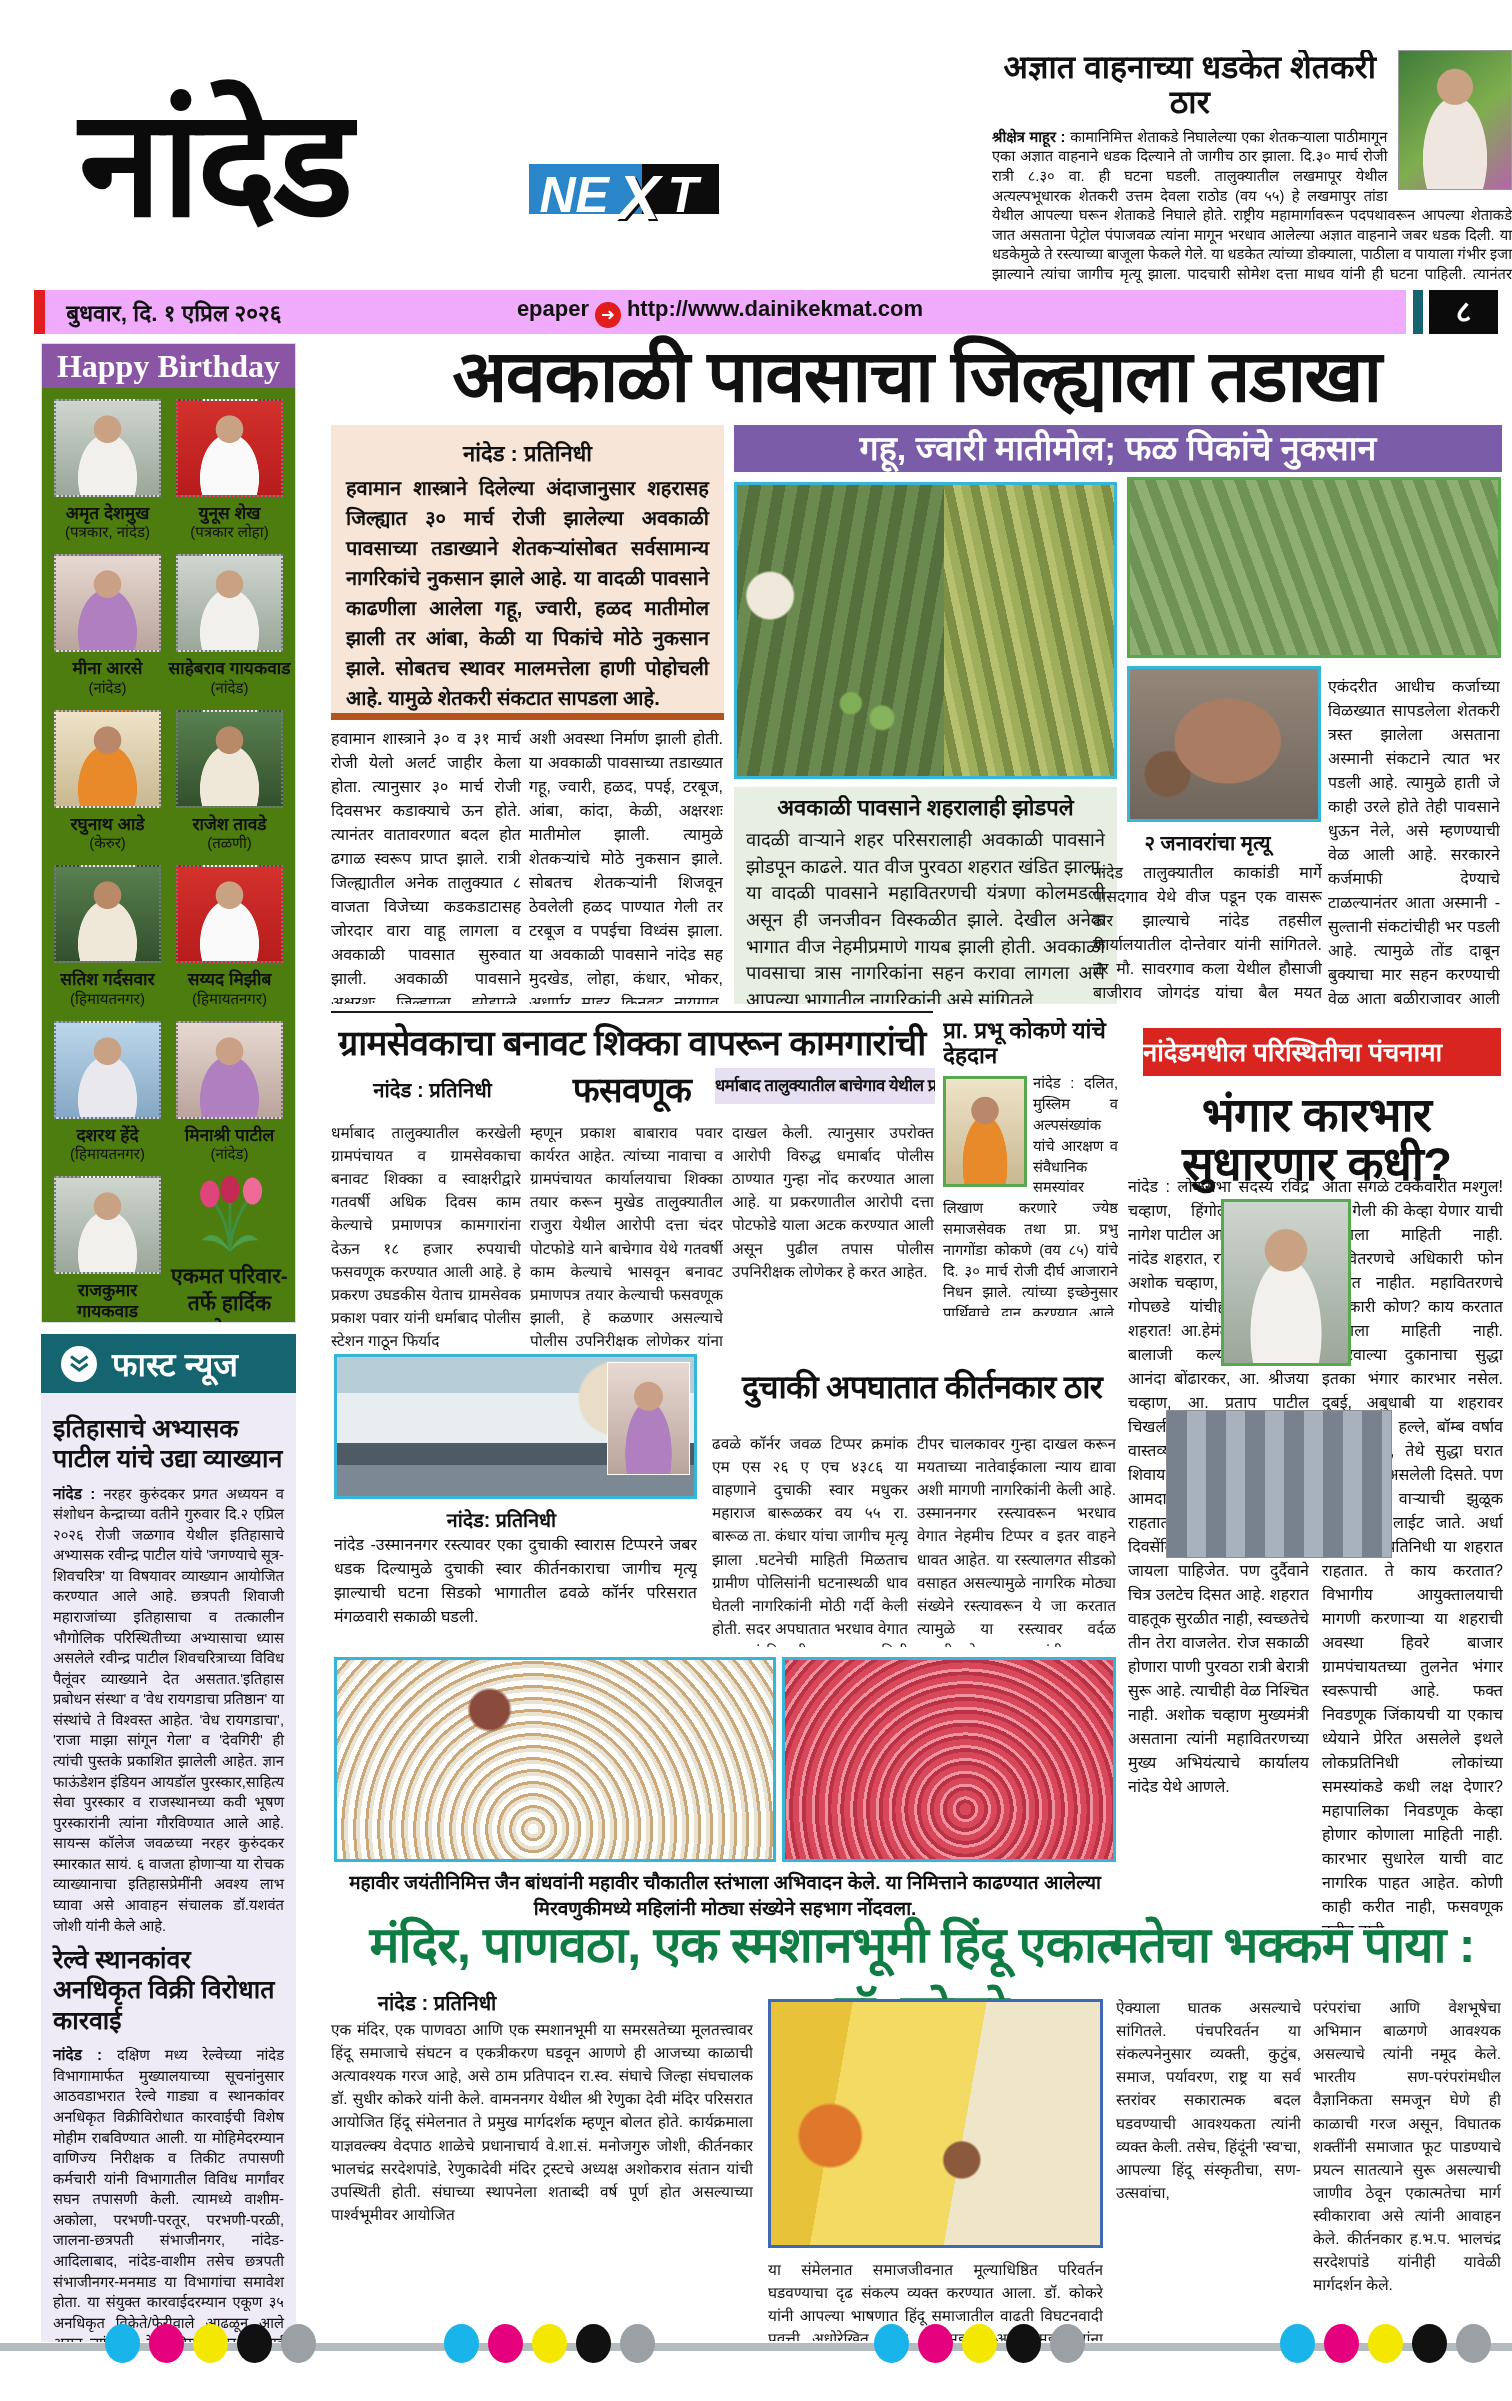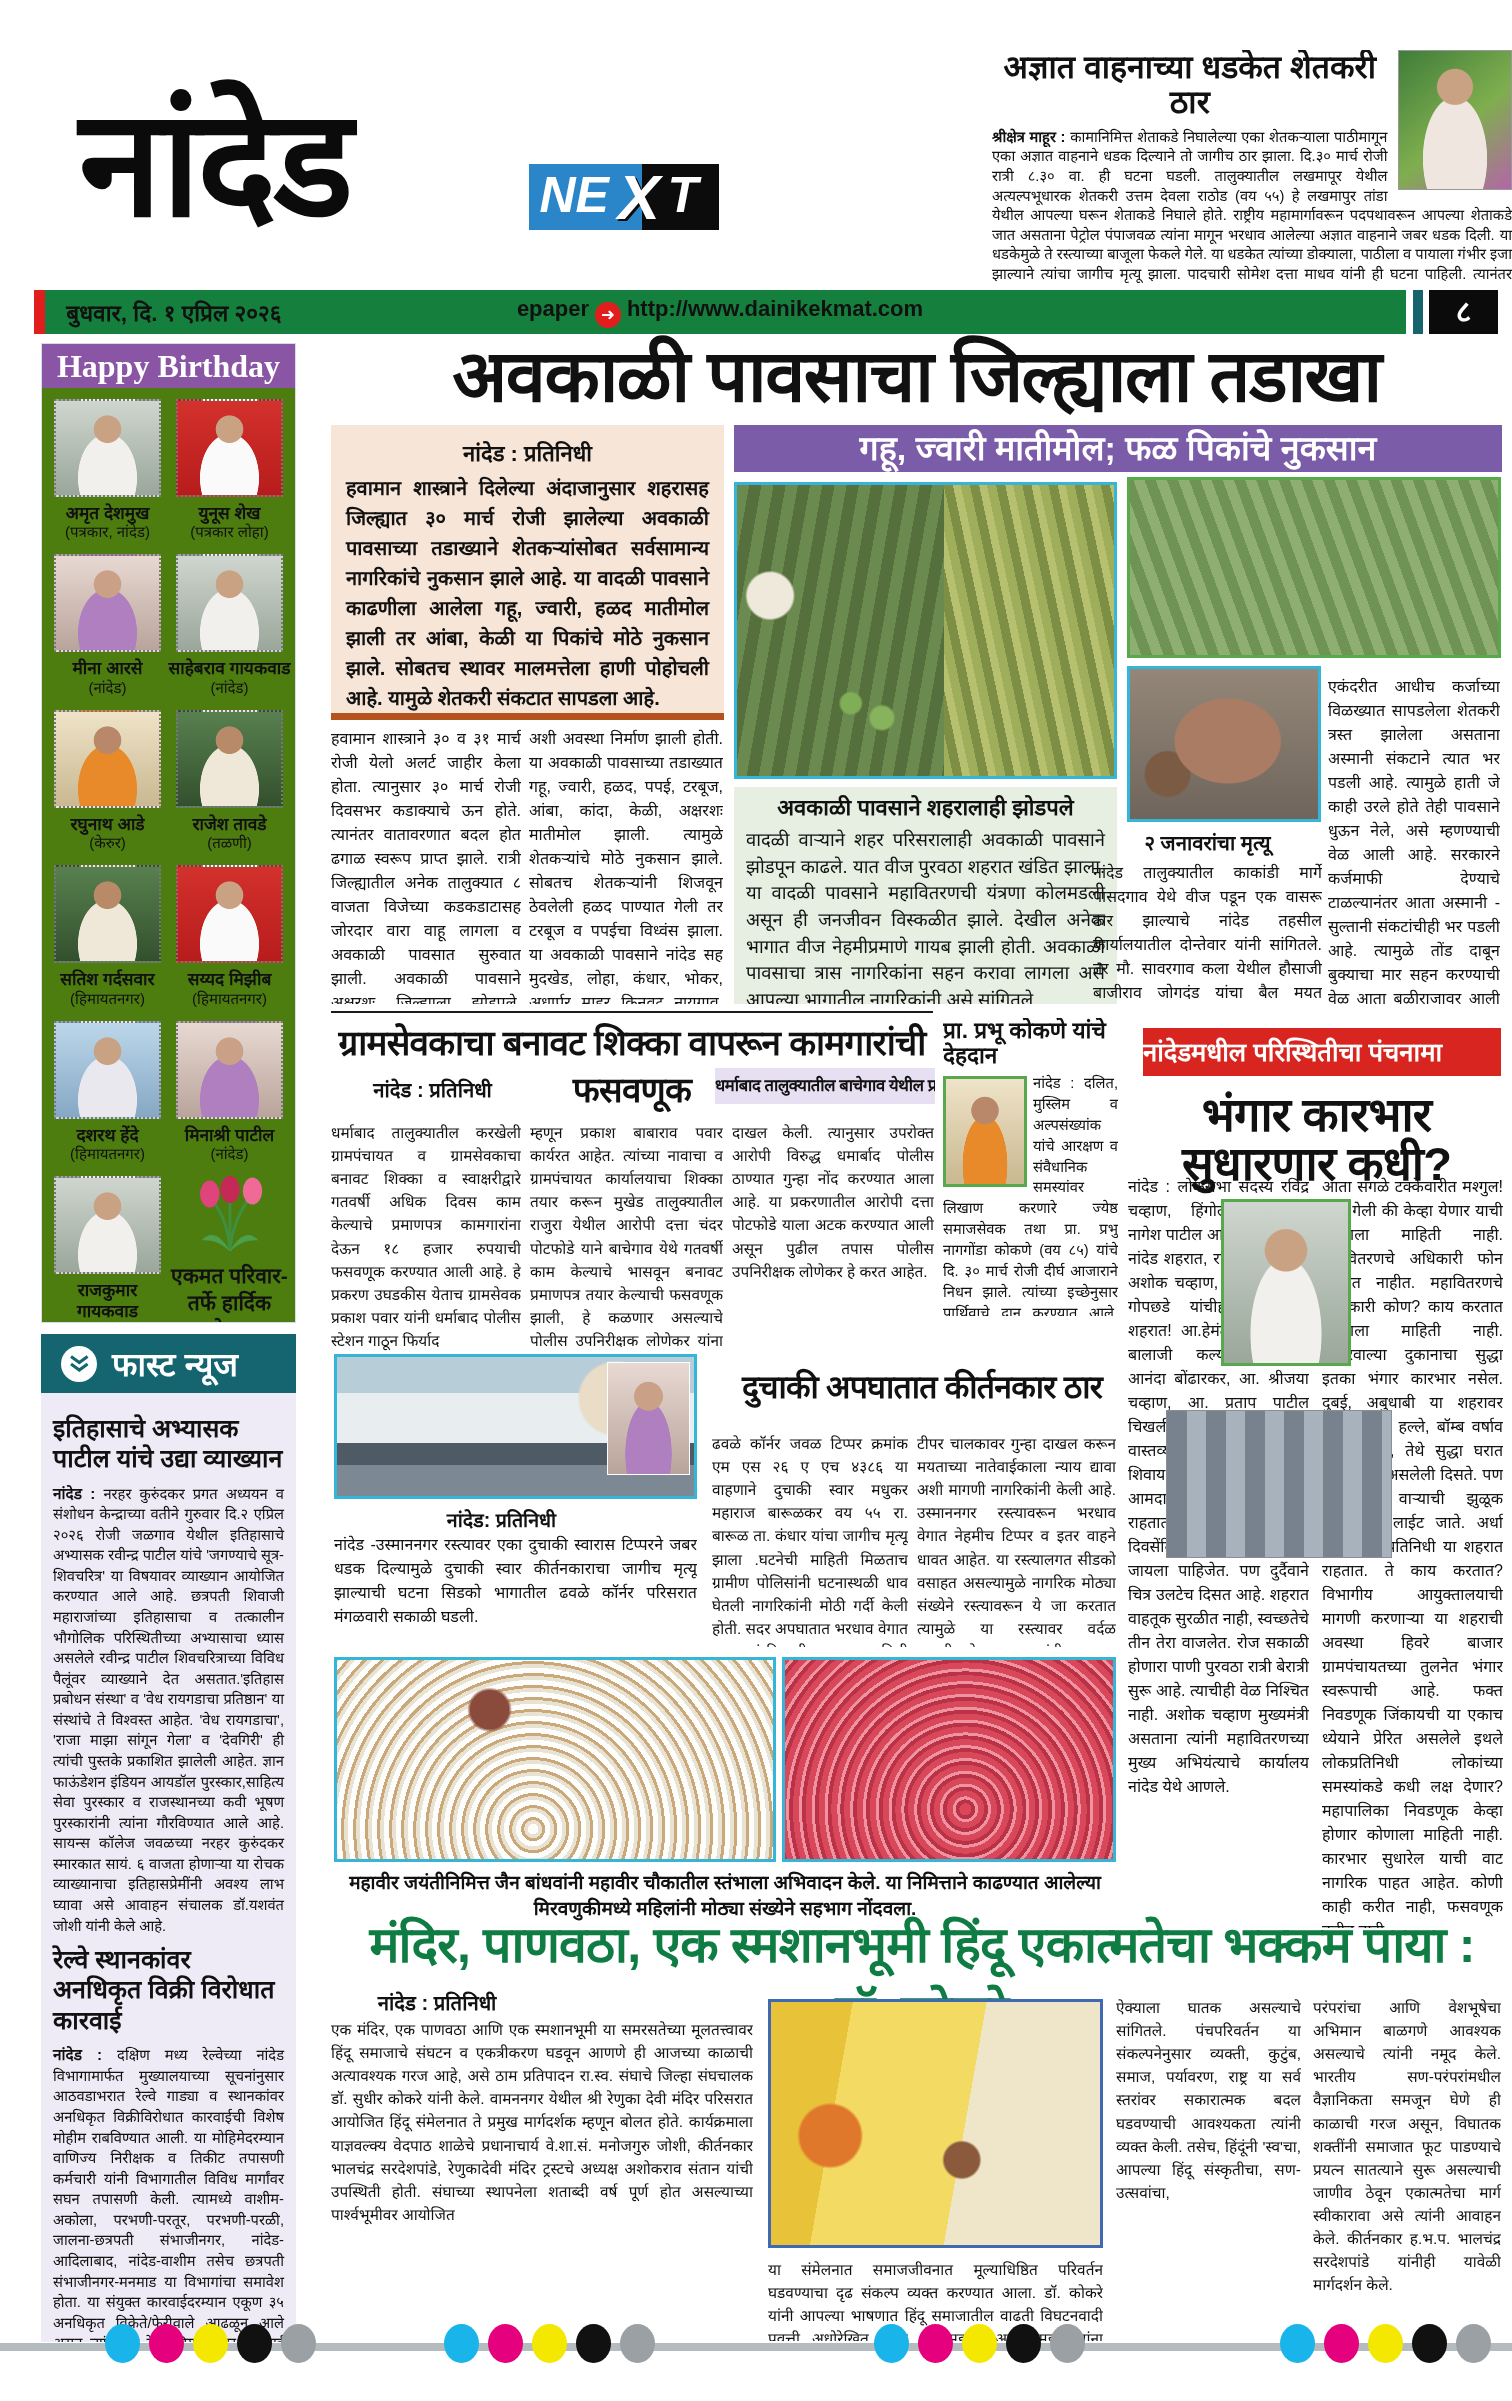--- a/index.html
+++ b/index.html
@@ -6,27 +6,27 @@
   html,body{background:#fff}
   body{font-family:"Liberation Sans","DejaVu Sans",sans-serif;color:#111}
   .page{position:relative;width:1512px;height:2401px;background:#fff;overflow:hidden}
   .abs{position:absolute}
   .ovh{overflow:hidden}
 
   
   .city-title{font-size:149px;font-weight:900;line-height:1;letter-spacing:-3px;color:#0b0b0b}
   .ekmat-tag{color:#e11d1d;font-weight:700;font-size:25px;text-align:center}
   .ekmat-brand{color:#e11d1d;font-weight:900;font-size:62px;line-height:1.05;text-align:center;letter-spacing:-1.5px}
-  .next-logo{display:flex;height:66px;width:190px;font-style:italic;font-weight:900}
+  .next-logo{display:flex;height:50px;width:190px;font-style:italic;font-weight:900}
   .next-blue{background:#2b86c9;color:#fff;width:113px;font-size:50px;line-height:63px;padding-left:10.5px}
   .next-black{background:#0c0c0c;color:#fff;width:77px;font-size:50px;line-height:63px;padding-left:25.6px;position:relative}
   .next-x{position:absolute;left:89px;top:-3px;color:#fff;font-size:63px;font-weight:900;font-style:italic;text-shadow:2.3px 2.3px 0 #0c0c0c}
 
   
-  .datebar{background:#15803d;display:flex;align-items:center}
+  .datebar{background:#f0abfc;display:flex;align-items:center}
   .red-dash{background:#e11d1d;width:11.3px;height:100%}
   .date-text{font-size:22.6px;font-weight:700;margin-left:21px}
   .epaper-mid{position:absolute;left:0;right:0;text-align:center;font-size:22px;font-weight:600}
   .ep-ico{display:inline-block;width:25.6px;height:25.6px;border-radius:50%;background:#e11d1d;color:#fff;font-size:16.6px;line-height:25.6px;text-align:center;vertical-align:-4.5px;font-weight:900}
   .teal-dash{background:#17646f;width:9.8px;height:44px}
   .pageno{background:#0b0b0b;color:#fff;font-size:30px;font-weight:700;width:69px;height:44px;line-height:44px;text-align:center}
 
   
   .ts-headline{font-size:32px;font-weight:900;text-align:center;line-height:1.1;margin-bottom:7.5px}
   .ts-body{font-size:14.7px;line-height:1.33;text-align:justify}

